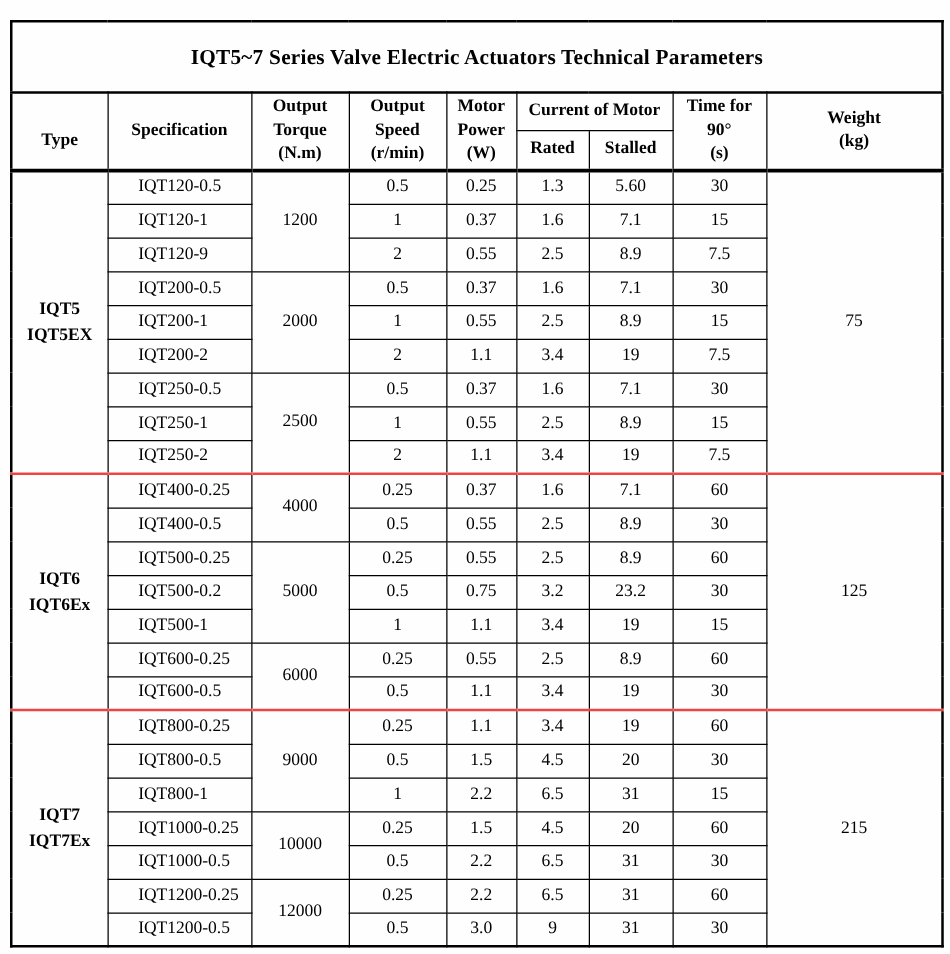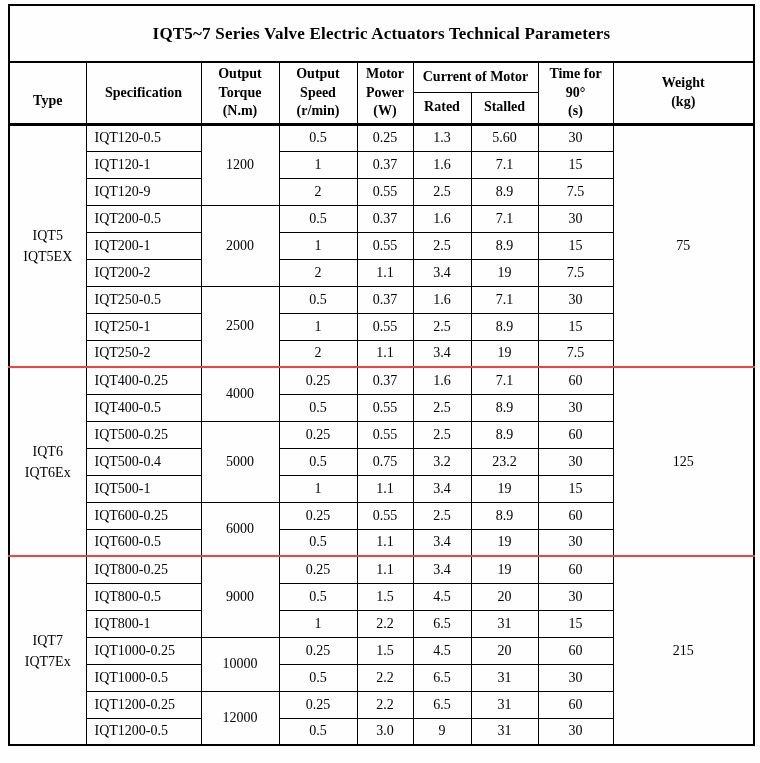--- a/index.html
+++ b/index.html
@@ -10,21 +10,21 @@
     color: #000;
     position: relative;
     box-sizing: border-box;
   }
   table.params {
     border-collapse: collapse;
     table-layout: fixed;
     width: 745px;
     margin: 0;
     position: absolute;
-    top: 4px; left: 8px;
+    top: 16px; left: 8px;
     border: 2px solid #000;
   }
   td {
     border: 1px solid #000;
     font-size: 14px;
     text-align: center;
     vertical-align: middle;
     padding: 0;
     overflow: hidden;
   }
@@ -42,23 +42,23 @@
   }
   td.hb { border-bottom: 3px solid #000; }
   td.type-header {
     vertical-align: bottom;
     padding-bottom: 12px;
     margin-top: 21px;
   }
   tr.hr1 { height: 30px; }
   tr.hr2 { height: 32px; }
   tr.data { height: 27px; }
-  td.spec { text-align: left; padding-left: 8px; }
+  td.spec { text-align: left; padding-left: 24px; }
   td.type-cell {
-    font-weight: normal;
+    font-weight: bold;
     white-space: pre-line;
     line-height: 1.5;
   }
   tr.gs > td { border-top: 2px solid #ef4444; }
 </style>
 </head>
 <body>
 
 <div class="page">
 <table class="params">
@@ -205,21 +205,21 @@
   <tr class="data">
     <td class="spec">IQT500-0.25</td>
     <td rowspan="3">5000</td>
     <td>0.25</td>
     <td>0.55</td>
     <td>2.5</td>
     <td>8.9</td>
     <td>60</td>
   </tr>
   <tr class="data">
-    <td class="spec">IQT500-0.4</td>
+    <td class="spec">IQT500-0.2</td>
     <td>0.5</td>
     <td>0.75</td>
     <td>3.2</td>
     <td>23.2</td>
     <td>30</td>
   </tr>
   <tr class="data">
     <td class="spec">IQT500-1</td>
     <td>1</td>
     <td>1.1</td>

